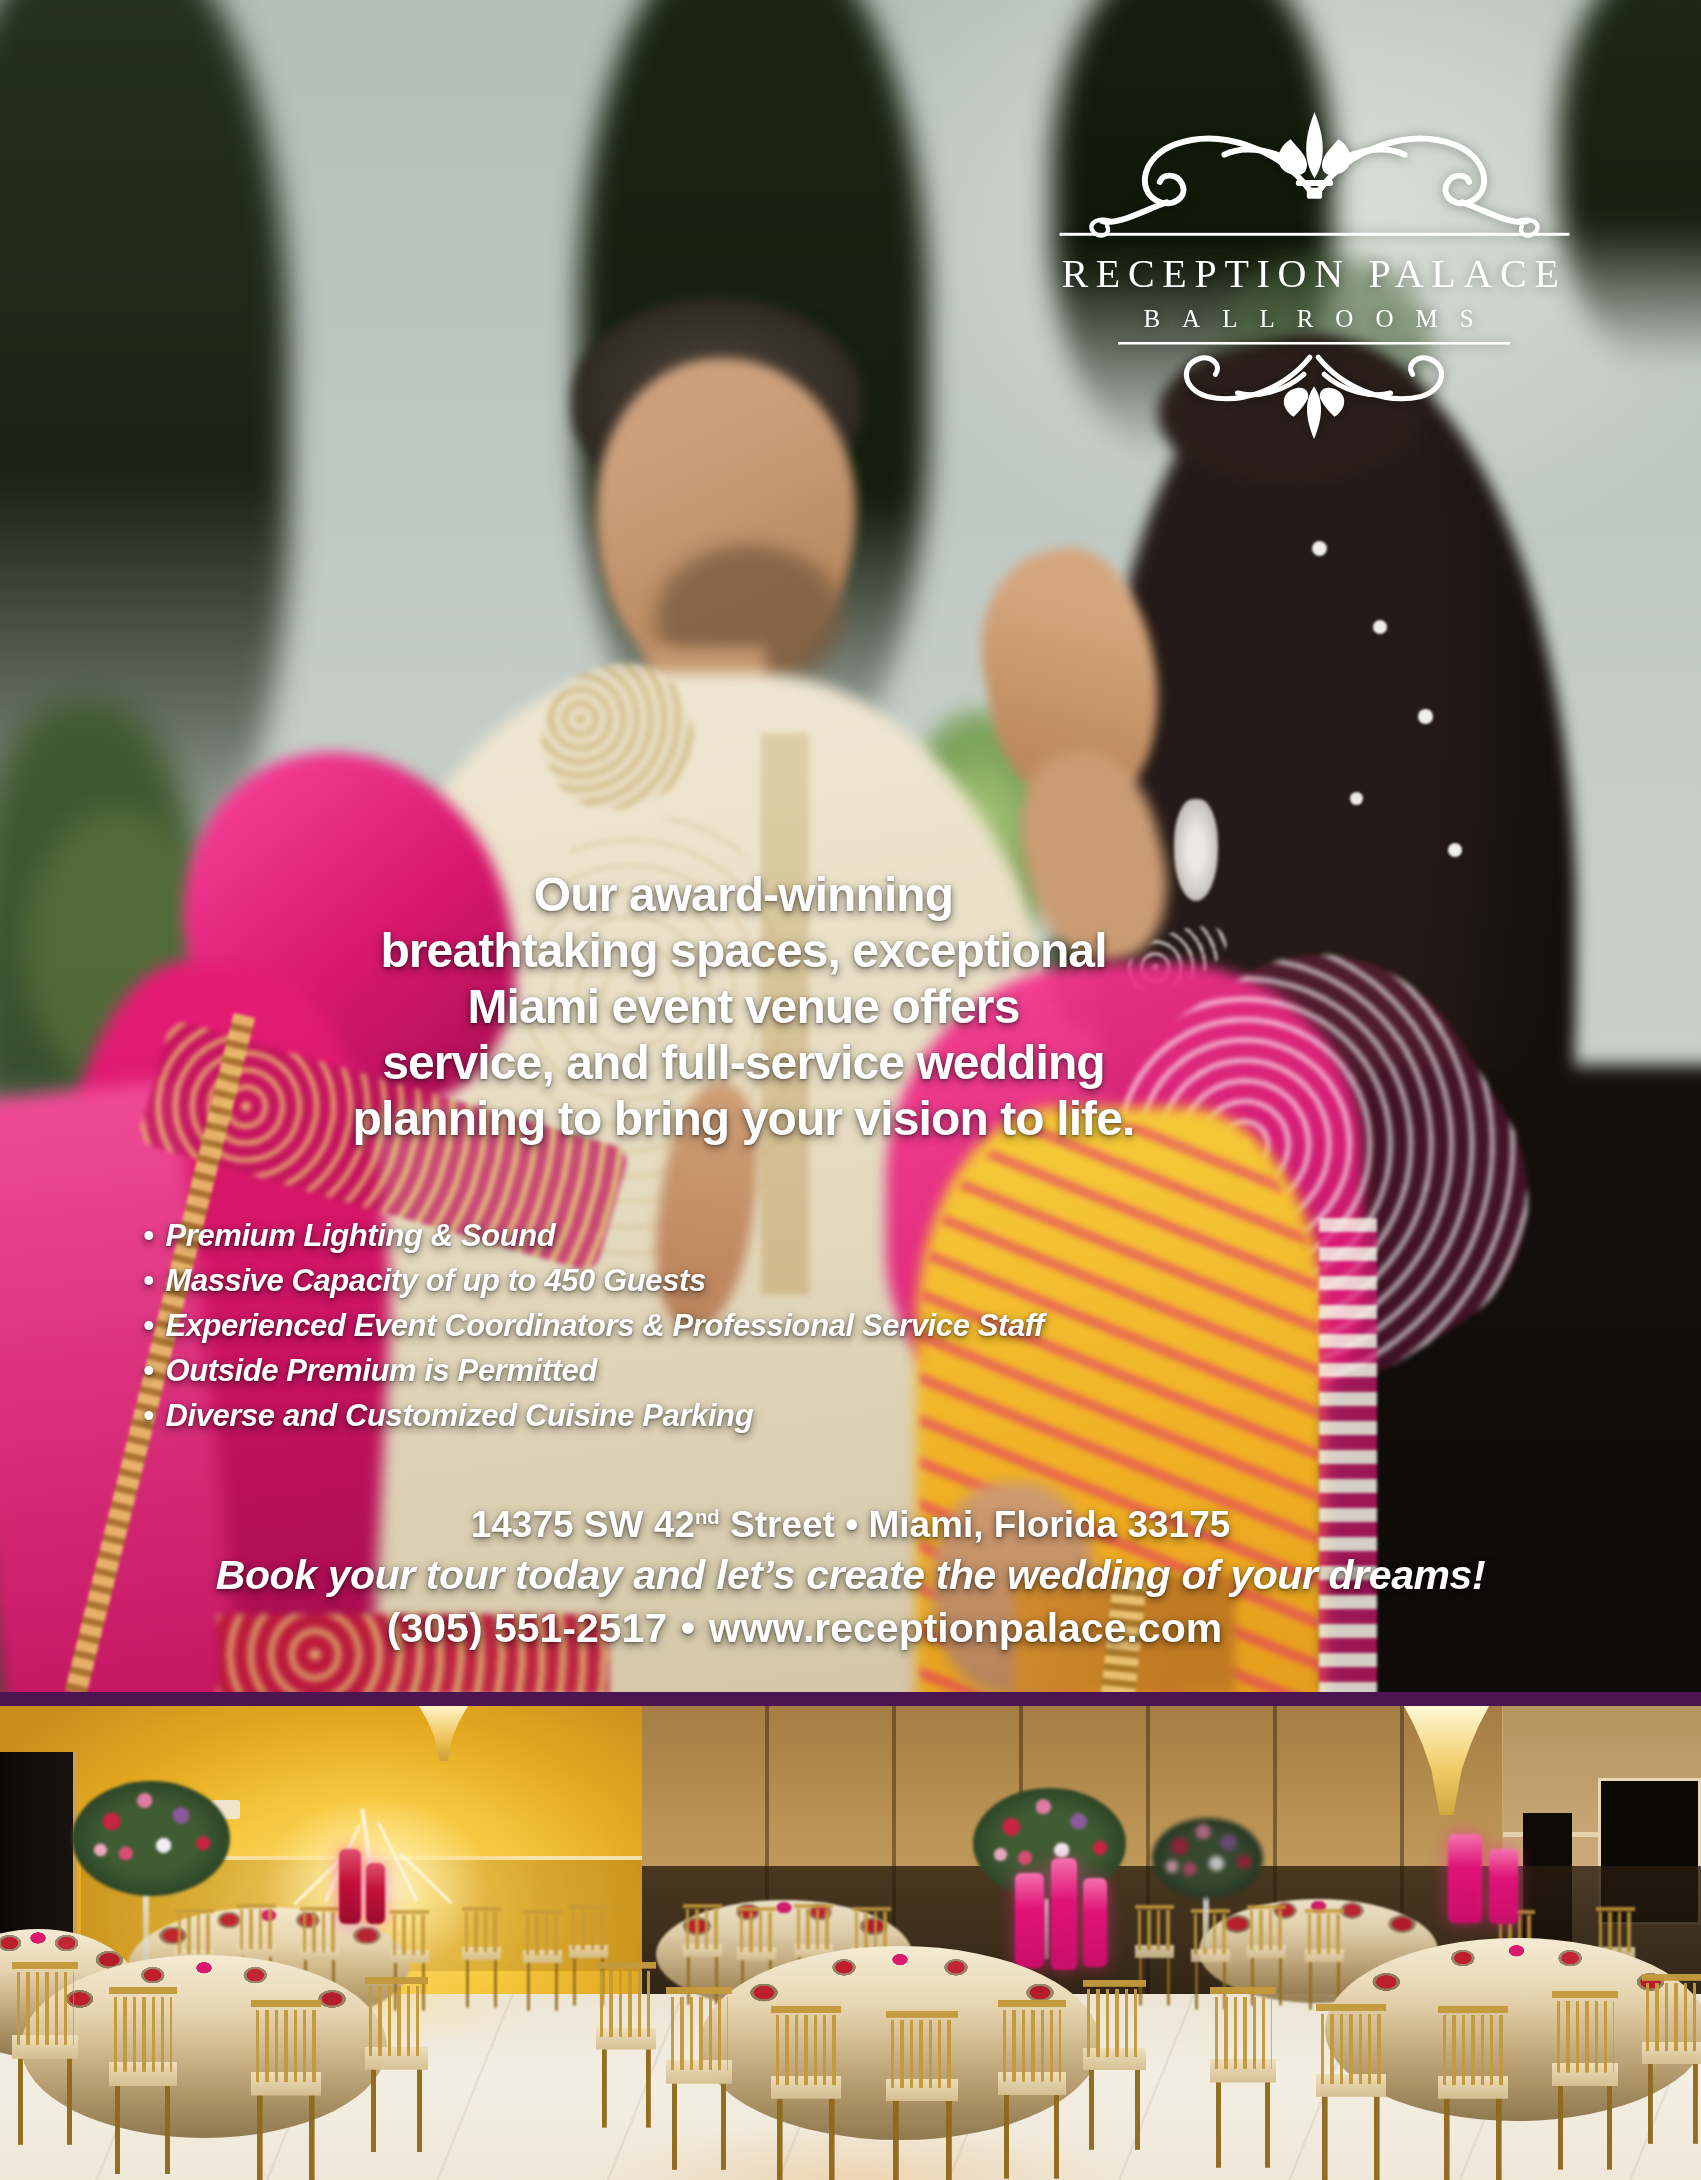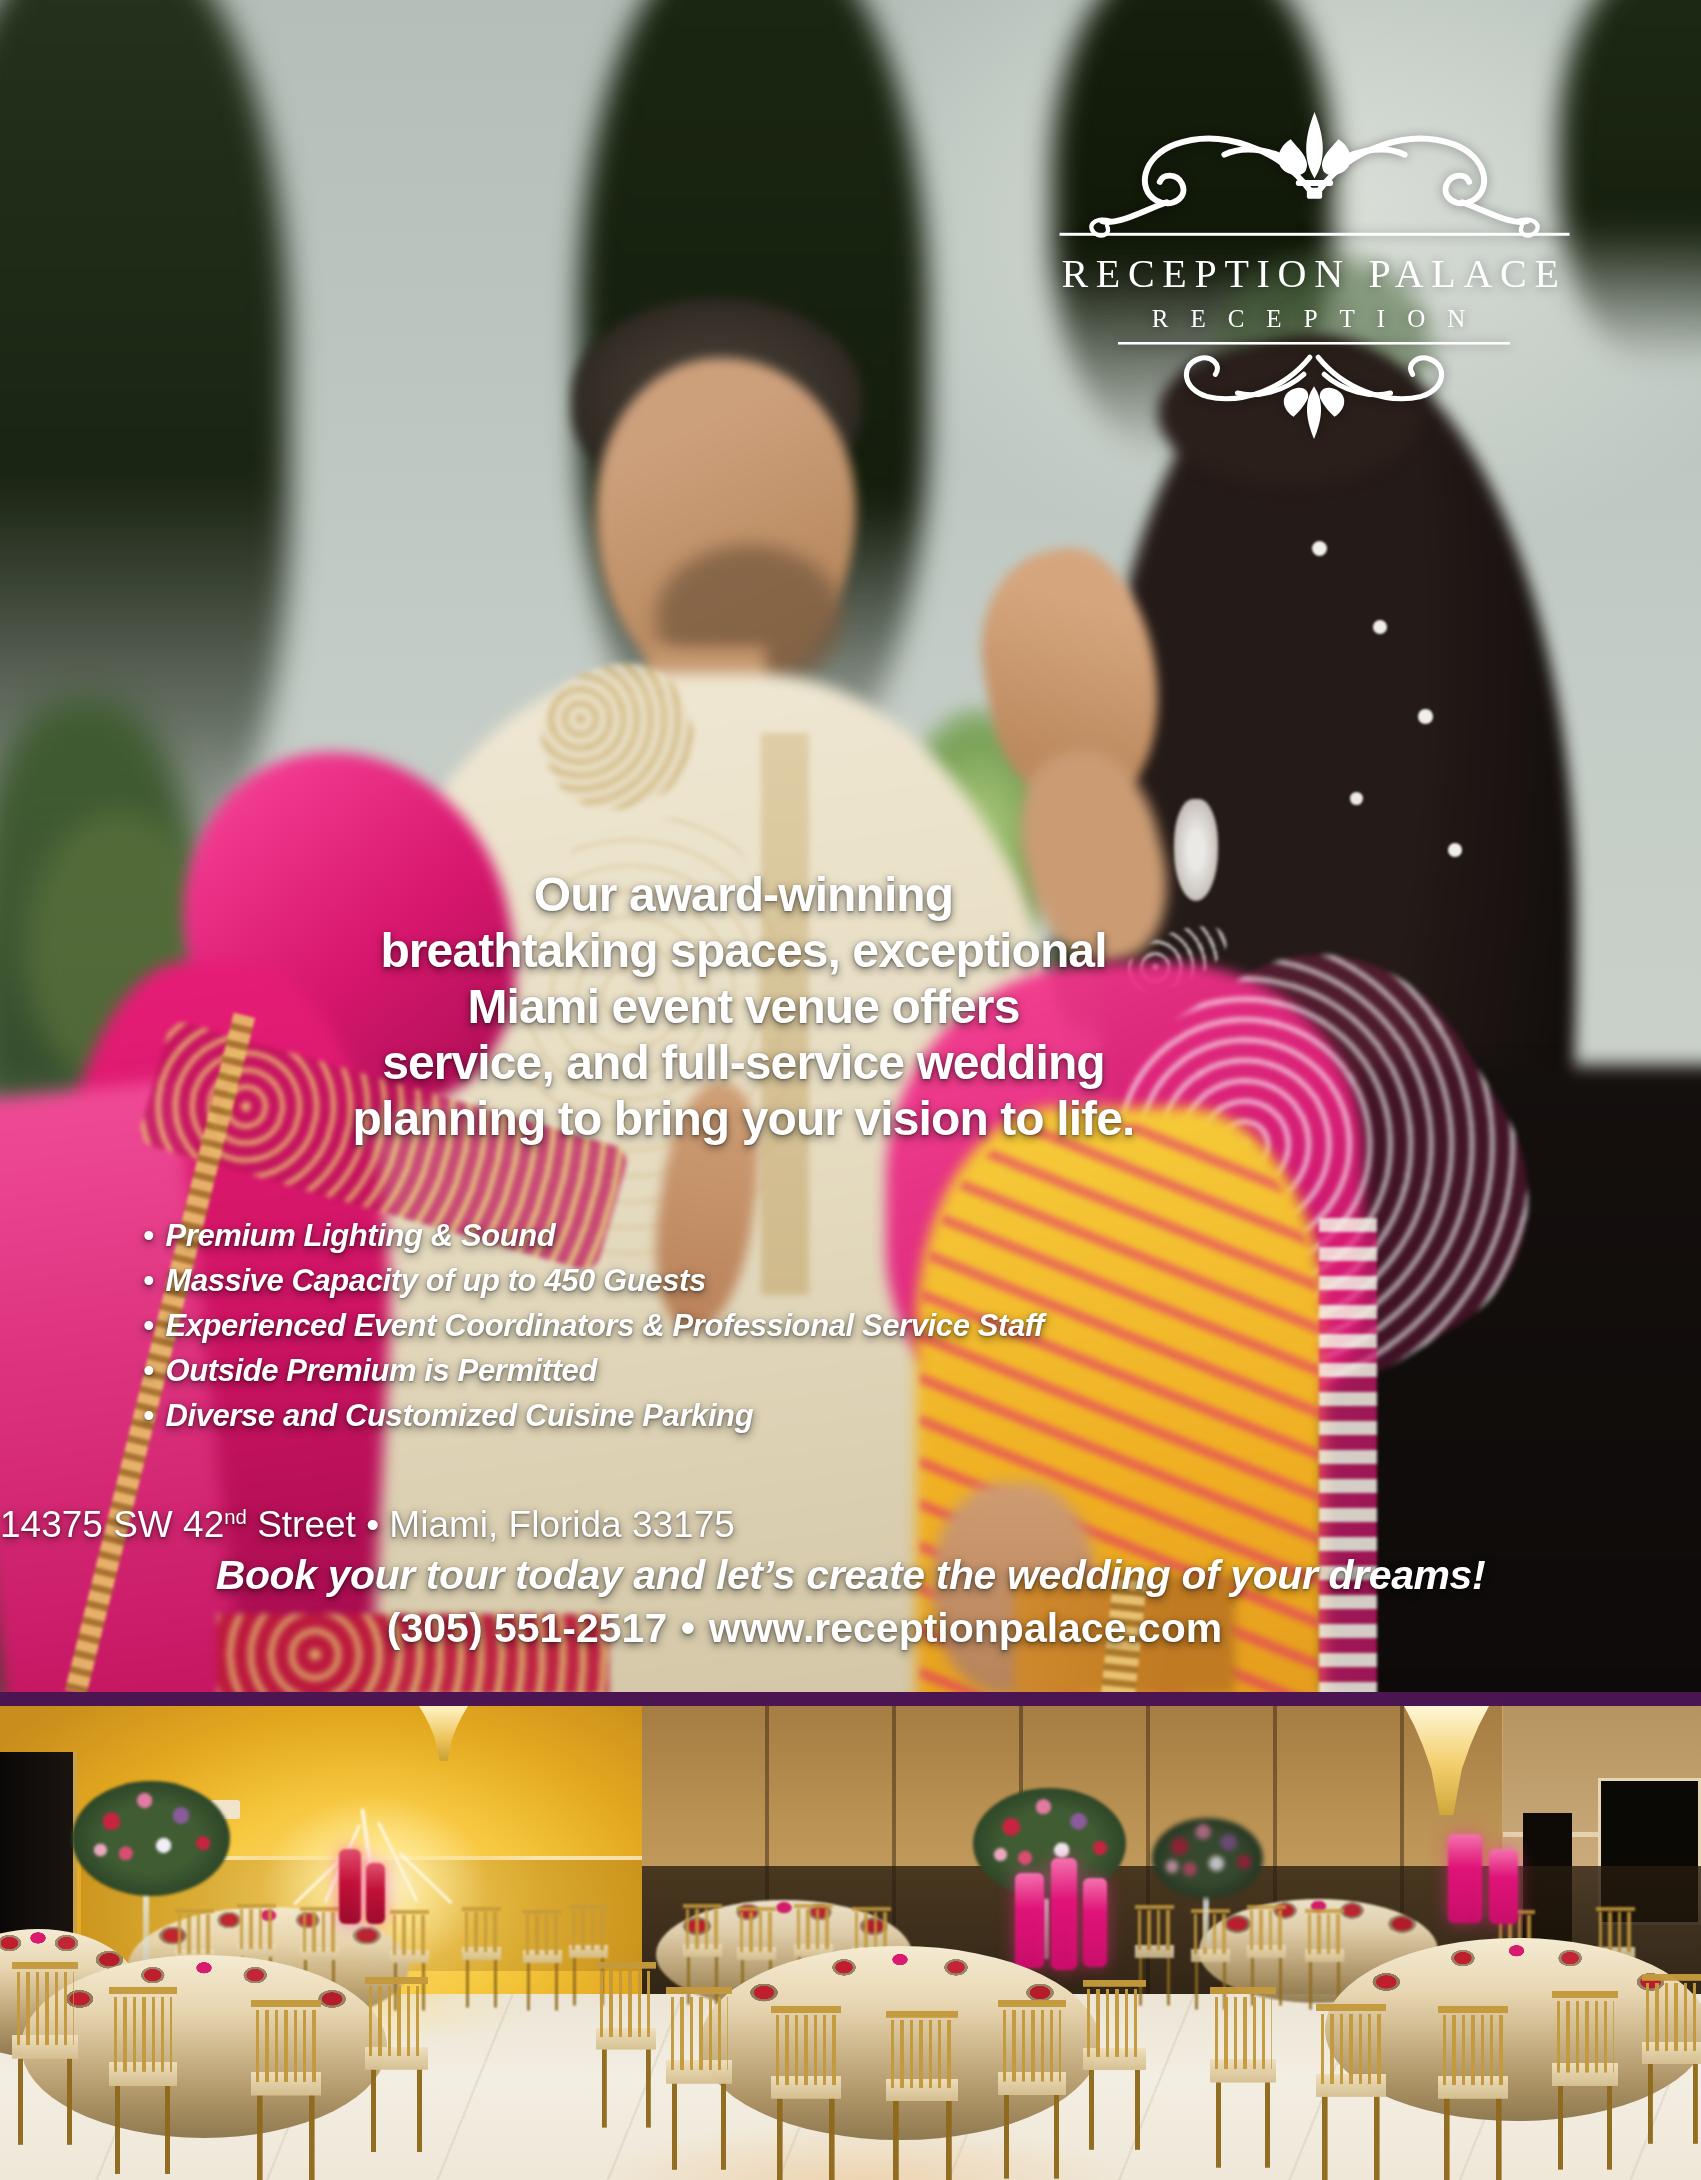--- a/index.html
+++ b/index.html
@@ -20,22 +20,22 @@
   #logo .subtitle{font-family:"Liberation Serif","DejaVu Serif",serif;font-size:25px;letter-spacing:22px;
         text-indent:11px;white-space:nowrap;margin-top:8.5px;}
   #logo svg{display:block;margin:0 auto;}
   
   .overlay-text{color:#fff;text-shadow:0 2.6px 8.5px rgba(0,0,0,.5),0 0.9px 2.6px rgba(0,0,0,.4);}
   #hero{position:absolute;left:147px;top:867px;width:1193px;font-size:48px;font-weight:700;
         line-height:56px;letter-spacing:-0.9px;text-align:center;}
   #features{position:absolute;left:143px;top:1213px;width:1278px;font-size:31px;font-weight:700;
         font-style:italic;line-height:45px;letter-spacing:-0.4px;}
   .feature-row .dot{margin-right:12px;}
-  #contact-address{position:absolute;left:0;top:1504px;width:1701px;text-align:left;
-        font-size:37px;font-weight:400;}
+  #contact-address{position:absolute;left:0;top:1504px;width:1701px;text-align:center;
+        font-size:37px;font-weight:700;}
   #contact-address sup{font-size:.55em;}
   #contact-cta{position:absolute;left:0;top:1552px;width:1701px;text-align:center;
         font-size:41px;font-weight:700;font-style:italic;letter-spacing:-0.4px;}
   #contact-phone{position:absolute;left:0;top:1605px;width:1609px;text-align:center;
         font-size:41px;font-weight:700;}
   #contact-phone .sep{margin:0 13.6px;}
   
   #divider{position:absolute;left:0;top:1692px;width:1701px;height:14.5px;background:var(--divider-purple,#4a1551);}
   
   #photo-bottom{position:absolute;left:0;top:1706px;width:1701px;height:474px;overflow:hidden;background:#c9a76c;}
@@ -186,21 +186,21 @@
           <use href="#fl" transform="translate(600,0) scale(-1,1)"></use>
         </g>
         <path d="M300,6 C288,36 286,62 300,84 C314,62 312,36 300,6 Z" fill="#fff"></path>
         <path d="M272,38 C252,50 252,76 276,80 C288,82 294,72 290,62 C286,52 278,46 272,38 Z" fill="#fff"></path>
         <path d="M328,38 C348,50 348,76 324,80 C312,82 306,72 310,62 C314,52 322,46 328,38 Z" fill="#fff"></path>
         <rect x="278" y="86" width="44" height="7" rx="3.5" fill="#fff"></rect>
         <rect x="291" y="95" width="18" height="13" rx="3" fill="#fff"></rect>
         <rect x="0" y="148" width="600" height="3.5" fill="#fff"></rect>
       </svg>
       <div class="title">RECEPTION PALACE</div>
-      <div class="subtitle">RECEPTION</div>
+      <div class="subtitle">BALLROOMS</div>
       <svg viewBox="0 0 460 120" width="392" height="102" style="margin-top:8.5px;">
         <rect x="-70" y="0" width="600" height="3" fill="#fff"></rect>
         <g fill="none" stroke="#fff" stroke-width="6" stroke-linecap="round">
           <g id="fl2">
             <path d="M225,18 C196,54 146,74 104,64 C76,56 72,28 94,20 C108,15 122,26 114,38"></path>
             <path d="M218,38 C196,58 162,66 140,60"></path>
           </g>
           <use href="#fl2" transform="translate(460,0) scale(-1,1)"></use>
         </g>
         <path d="M230,114 C220,90 218,70 230,52 C242,70 240,90 230,114 Z" fill="#fff"></path>

